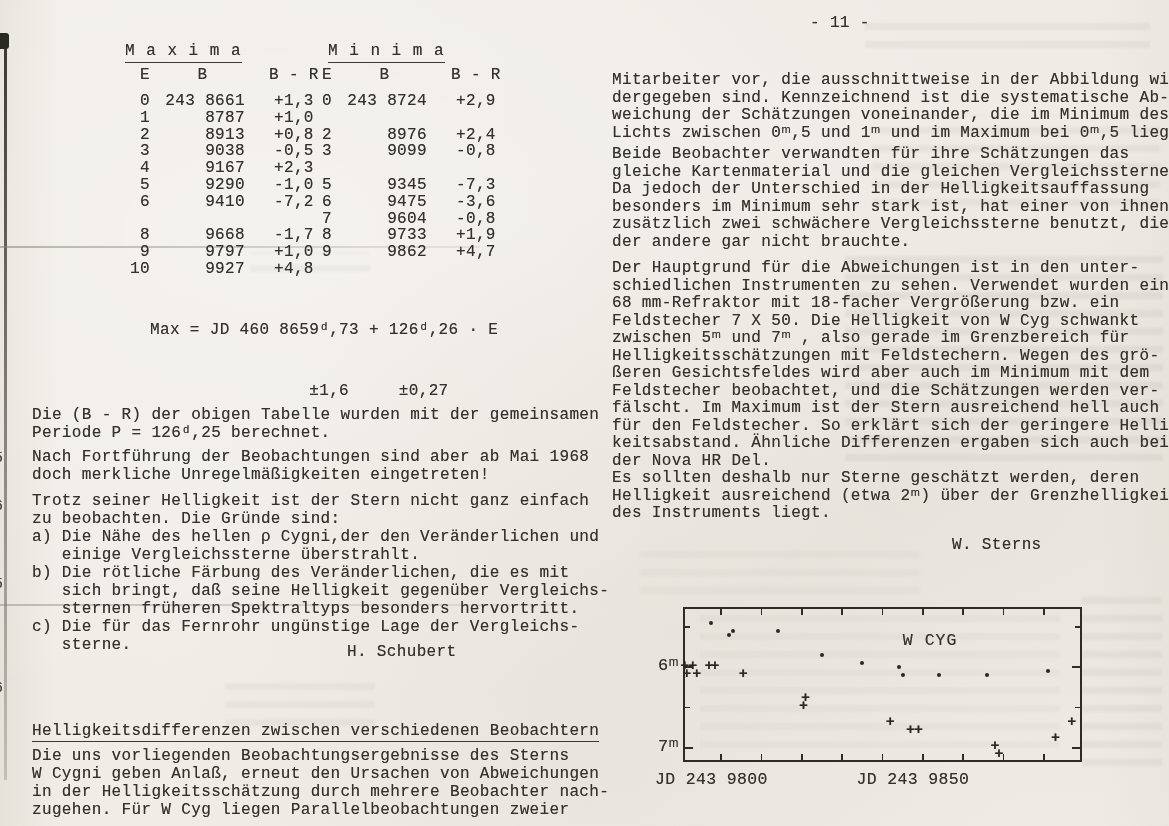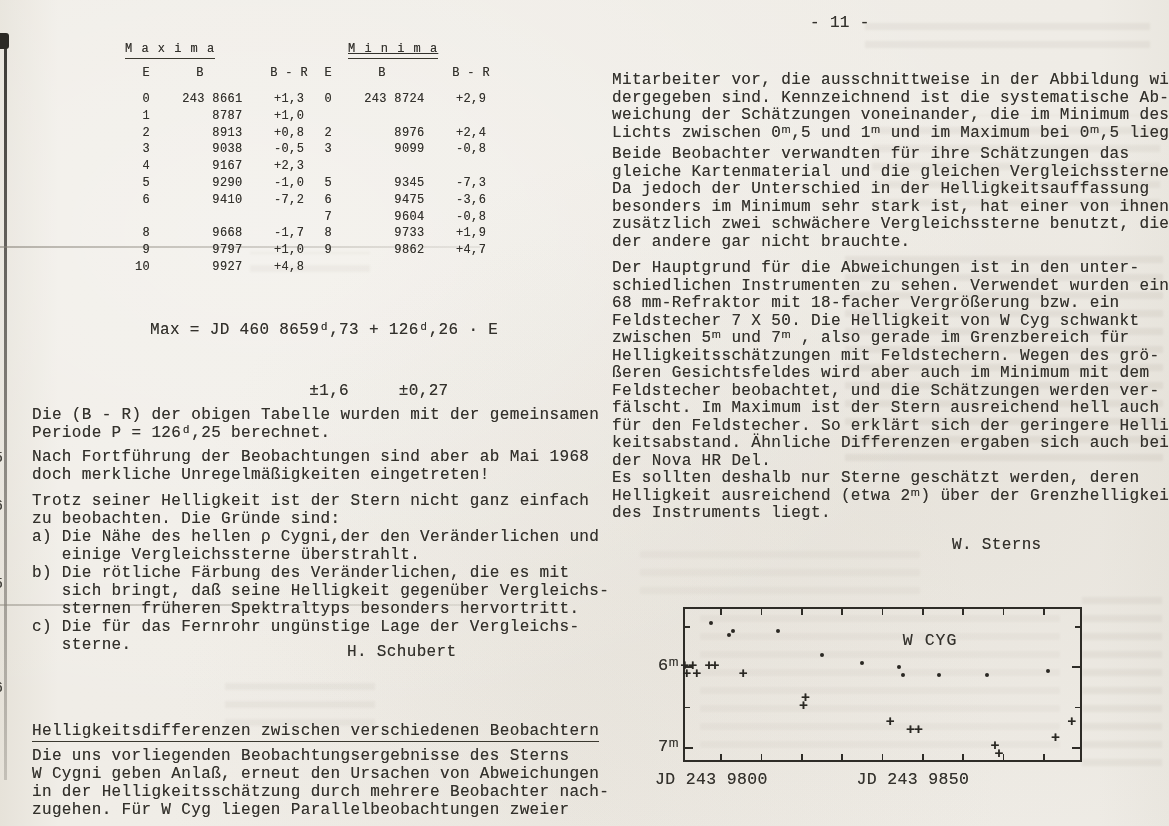--- a/index.html
+++ b/index.html
@@ -11,21 +11,21 @@
       radial-gradient(ellipse at 22% 28%, rgba(255,255,255,.30), rgba(255,255,255,0) 60%),
       radial-gradient(ellipse at 78% 60%, rgba(205,198,184,.22), rgba(205,198,184,0) 55%),
       radial-gradient(ellipse at 50% 95%, rgba(210,203,190,.20), rgba(210,203,190,0) 50%),
       linear-gradient(90deg,#e6e2d9,#f0ede7 5%,#efece6 94%,#eae7e0);
     text-shadow:0 0 .5px rgba(45,43,38,.55);
   }
   .txt{position:absolute;margin:0;white-space:pre;font-family:inherit;font-size:16px;line-height:18px;}
   .txt.rc{line-height:17.5px;}
   .heading-underline{border-bottom:1.4px solid #3a382f;padding-bottom:1px;}
   
-  .vtable{position:absolute;font-size:12px;}
+  .vtable{position:absolute;font-size:16px;}
   .ttitle{height:24px;}
   .ttitle span{border-bottom:1.4px solid #3a382f;padding-bottom:2px;letter-spacing:1px;}
   .thead{height:26px;}
   .trow{height:16.8px;}
   .c-e{display:inline-block;width:50px;text-align:right;}
   .c-b{display:inline-block;width:85px;text-align:right;}
   .c-br{display:inline-block;width:50px;text-align:center;margin-left:14px;}
   .thb{text-align:center;}
   
   .chart-plot{position:absolute;left:683px;top:607px;width:395px;height:151px;
@@ -135,21 +135,21 @@
       </div>
         <div class="trow">
         <span class="c-e">10</span>
         <span class="c-b">9927</span>
         <span class="c-br">+4,8</span>
       </div>
       </div>
   </div>
 
   <div class="vtable" style="left:282px;top:42px;">
-    <div class="ttitle" style="margin-left:66px;text-decoration:underline;"><span>M i n i m a</span></div>
+    <div class="ttitle" style="margin-left:46px;"><span>M i n i m a</span></div>
     <div class="thead">
       <span class="c-e">E</span>
       <span class="c-b thb">B</span>
       <span class="c-br">B - R</span>
     </div>
     <div>
         <div class="trow">
         <span class="c-e">0</span>
         <span class="c-b">243 8724</span>
         <span class="c-br">+2,9</span>

